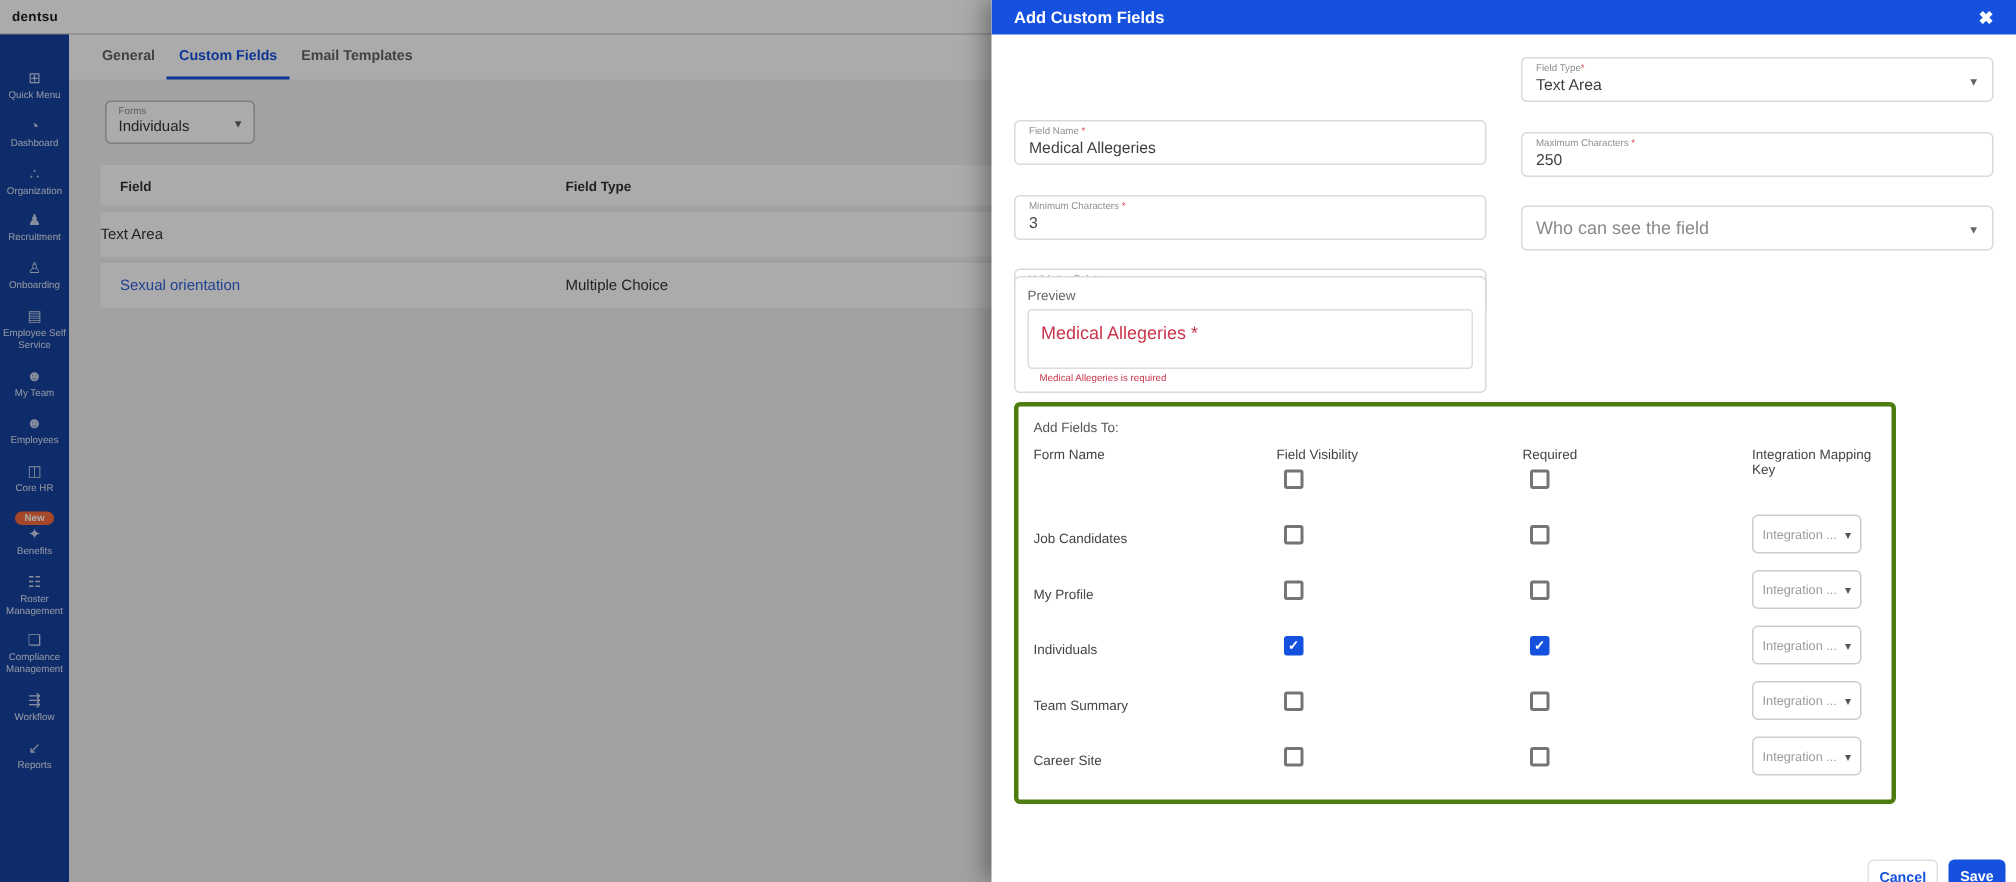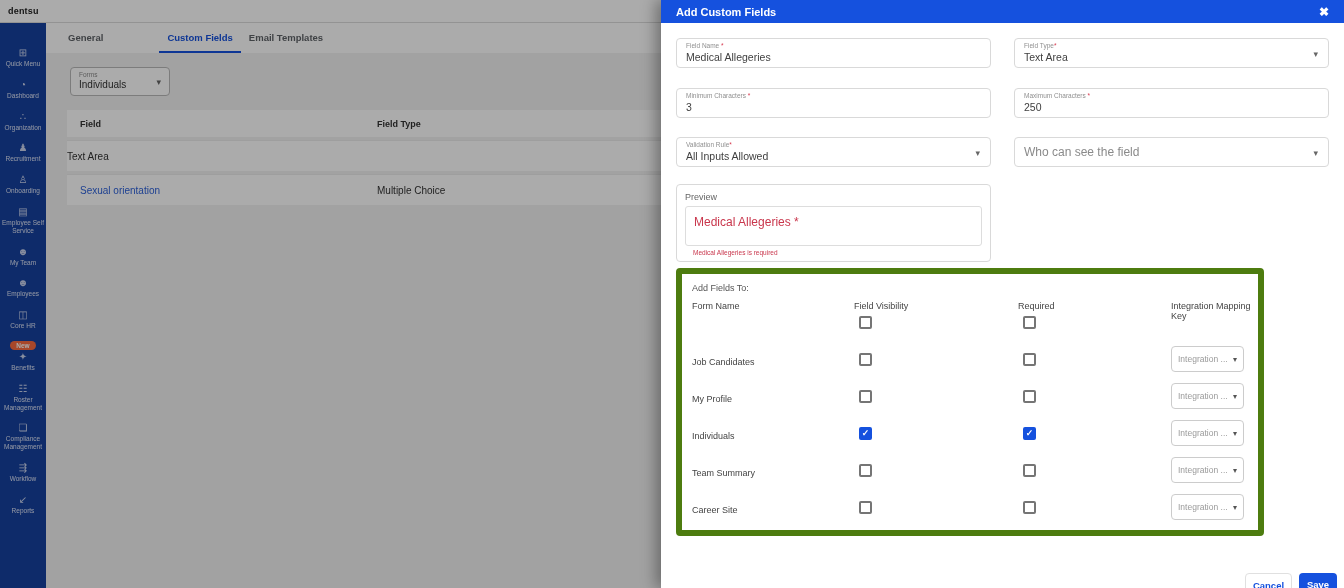--- a/index.html
+++ b/index.html
@@ -19,21 +19,21 @@
   .side-ico { font-size:10px; line-height:11px; color:#c9d2ec; }
   .side-lbl { font-size:6.5px; line-height:1.2; color:#dbe1f3; text-align:center; margin-top:2px; padding:0 1px; }
   .new-badge { background:#F96B3F; color:#fff; font-size:6.5px; font-weight:bold; border-radius:7px;
     padding:1px 6px; margin-bottom:1px; }
 
   
   .content { position:absolute; left:46px; top:23px; right:0; bottom:0; background:#f2f2f2; z-index:1; }
   .tabsbar { height:30px; background:#fff; display:flex; align-items:stretch; padding-left:14px; }
   .tab { display:flex; align-items:center; padding:0 8px; font-size:9.5px; font-weight:bold; color:#5f6368;
     border-bottom:2px solid transparent; cursor:pointer; }
-  .tab.active { color:#1551DE; border-bottom-color:#1551DE;margin-left:48px; }
+  .tab.active { color:#1551DE; border-bottom-color:#1551DE; }
 
   .forms-select { position:absolute; left:24px; top:44px; width:100px; height:29px; background:#fff;
     border:1px solid #b9b9b9; border-radius:4px; padding:3px 8px; cursor:pointer; }
   .forms-select .flabel { font-size:6.5px; color:#8a8a8a; }
   .forms-select .fvalue { font-size:10px; color:#333; margin-top:1px; }
   .forms-select .caret { position:absolute; right:8px; top:9px; font-size:9px; color:#666; }
 
   .bg-table { position:absolute; left:21px; top:87px; right:0; }
   .bg-thead, .bg-row { background:#fff; display:flex; align-items:center; }
   .bg-thead { height:27px; margin-bottom:3px; }
@@ -53,36 +53,36 @@
     display:flex; align-items:center; justify-content:space-between; padding:0 15px;text-align:right; }
   .m-title { color:#fff; font-size:11px; font-weight:bold; }
   .m-close { color:#fff; font-size:12px; font-weight:bold; cursor:pointer; line-height:1; }
 
   .fieldbox { position:absolute; height:30px; background:#fff; border:1px solid #d9d9d9; border-radius:4px;
     padding:3px 9px; }
   .fieldbox .flabel { font-size:6.5px; color:#8f8f8f; }
   .fieldbox .req { color:#D6394E; }
   .fieldbox .fvalue { font-size:10.5px; color:#3f3f3f; margin-top:2px; }
   .fieldbox .caret { position:absolute; right:10px; top:10px; font-size:9px; color:#666; }
-  .col-l { left:15px; width:315px; }
+  .col-l { left:15px; width:315px;margin-top:42px; }
   .col-r { left:353px; width:315px; }
   .row1 { top:38px; } .row2 { top:88px; } .row3 { top:137px; }
   .placeholder-box { display:flex; align-items:center; }
   .placeholder-box .fvalue { font-size:12px; color:#8a8a8a; margin:0; }
 
   .preview { position:absolute; left:15px; top:184px; width:315px; height:78px;
     border:1px solid #d9d9d9; border-radius:4px; background:#fff; }
   .preview .plabel { font-size:9px; color:#666; position:absolute; left:8px; top:7px; }
   .preview .pfield { position:absolute; left:8px; top:21px; right:8px; height:40px;
     border:1px solid #ddd; border-radius:3px; }
   .preview .pfield-label { font-size:12px; color:#c9364c; position:absolute; left:8px; top:8px; }
   .preview .perror { position:absolute; left:16px; top:64px; font-size:6.5px; color:#c9364c; }
 
   .addfields { position:absolute; left:15px; top:268px; width:588px; height:268px;
-    border:6px solid #4d7c0f; border-radius:4px; background:#fff; }
+    border:3px solid #4d7c0f; border-radius:4px; background:#fff; }
   .af-title { position:absolute; left:10px; top:9px; font-size:9px; color:#555; }
   .af-col { position:absolute; top:27px; font-size:9px; color:#444; }
   .af-col.c0 { left:10px; } .af-col.c1 { left:172px; } .af-col.c2 { left:336px; } .af-col.c3 { left:489px; }
   .af-row { position:absolute; left:0; width:100%; height:30px; }
   .af-name { position:absolute; left:10px; top:4px; font-size:9px; color:#444; width:150px; }
   .cb { position:absolute; top:0; width:13px; height:13px; border:2px solid #757575; border-radius:2px;
     background:#fff; cursor:pointer; display:flex; align-items:center; justify-content:center; }
   .cb.v { left:177px; } .cb.r { left:341px; }
   .cb .glyph { display:none; color:#fff; font-size:9px; font-weight:bold; line-height:1; }
   .cb.checked { background:#1551DE; border-color:#1551DE; }

